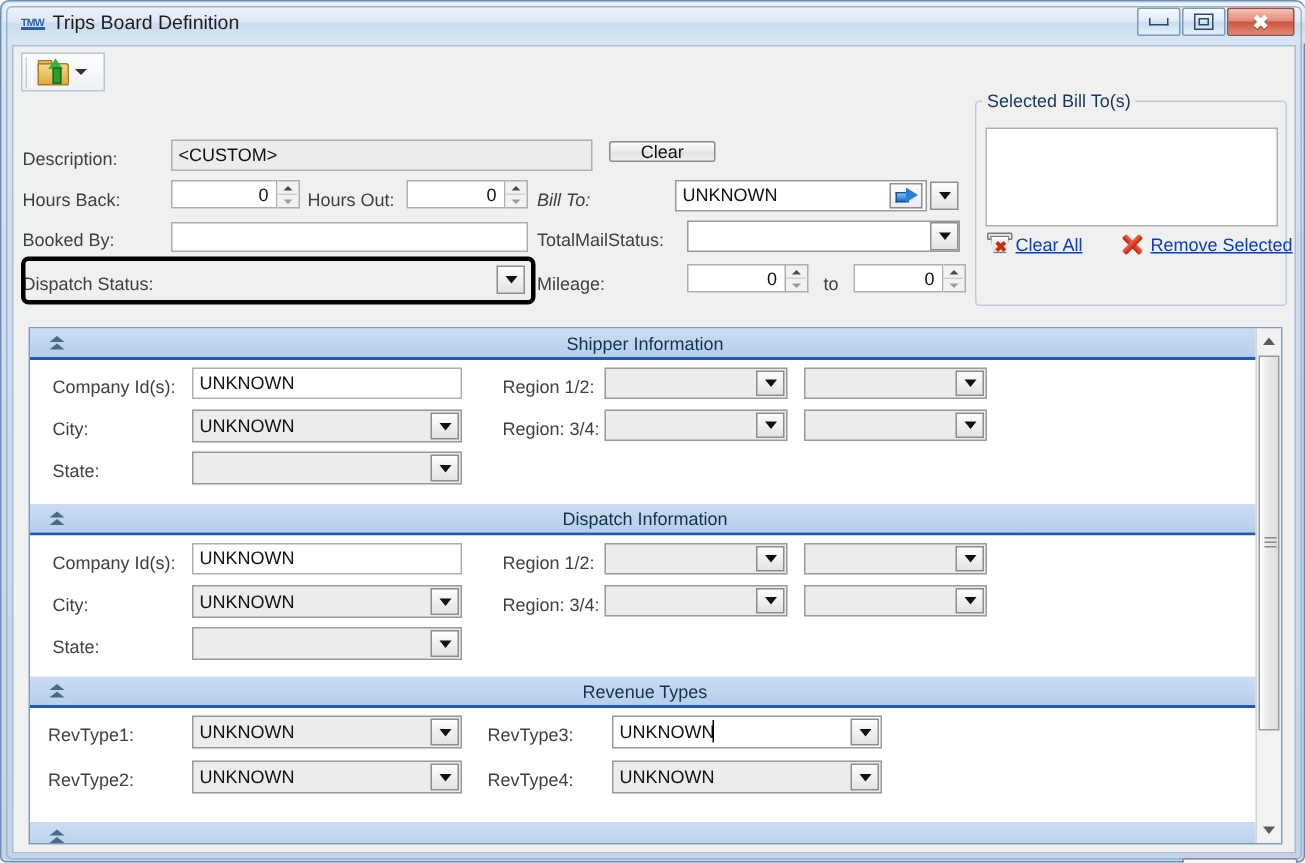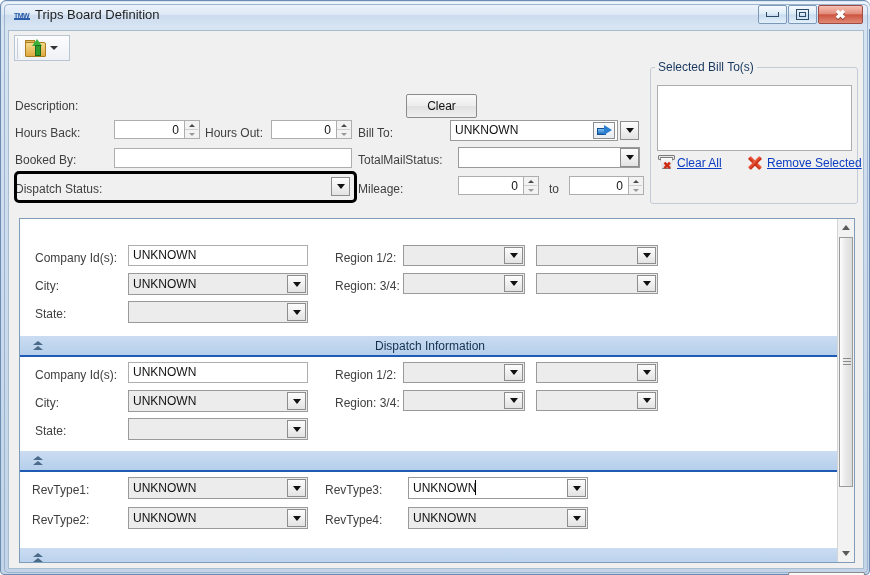--- a/index.html
+++ b/index.html
@@ -244,39 +244,40 @@
         <div class="fold-back"></div>
         <div class="fold-arrow">
             <div class="head"></div>
             <div class="shaft"></div>
           </div>
       </div>
       <div class="tb-drop"></div>
     </div>
 
     <div class="lbl" style="left:6px; top:68px;">Description:</div>
-    <div class="pbtn" style="left:397px; top:63px; width:71px; height:24px;">Clear</div>
+    <div class="tbox gry" style="left:105px; top:62px; width:281px; height:21px; line-height:19px;">&lt;CUSTOM&gt;</div>
+    <div class="pbtn" style="left:397px; top:63px; width:71px; height:14px;">Clear</div>
 
     <div class="lbl" style="left:6px; top:95px;">Hours Back:</div>
     <div class="tbox num" style="left:105px; top:89px; width:71px; height:19px;">0</div>
     <div class="spin" style="left:176px; top:89px; height:19px;">
         <div class="up"></div>
         <div class="sep"></div>
         <div class="dn"></div>
       </div>
 
     <div class="lbl" style="left:196px; top:95px;">Hours Out:</div>
     <div class="tbox num" style="left:262px; top:89px; width:66px; height:19px;">0</div>
     <div class="spin" style="left:328px; top:89px; height:19px;">
         <div class="up"></div>
         <div class="sep"></div>
         <div class="dn"></div>
       </div>
 
-    <div class="lbl" style="left:349px; top:95px;">Bill To:</div>
+    <div class="lbl" style="left:349px; top:95px;font-style:italic;">Bill To:</div>
     <div class="combo white" style="left:441px; top:89px; width:168px; height:21px;">UNKNOWN</div>
     <div class="abtn" style="left:584px; top:91px;">
       <span class="arrow-r">
           <span class="sh"></span>
           <span class="hd"></span>
         </span>
     </div>
     <div class="cbtn" style="left:611px; top:90px; height:19px; top:90px;"></div>
 
     <div class="lbl" style="left:6px; top:122px;">Booked By:</div>
@@ -315,20 +316,27 @@
     </div>
     <div class="lnk" style="left:668px; top:125px;">Clear All</div>
     <div class="ico-x" style="left:738px; top:124px;">
         <span class="b1"></span>
         <span class="b2"></span>
       </div>
     <div class="lnk" style="left:758px; top:125px;">Remove Selected</div>
 
     <div class="panel">
 
+      <div class="sec-head" style="top:0px;">
+        <div class="chev">
+            <span class="a"></span>
+            <span class="b"></span>
+          </div>
+        <div class="ttl">Shipper Information</div>
+      </div>
       <div class="sec-body" style="top:21px; height:96px;">
         <div class="lbl" style="left:15px; top:11px;">Company Id(s):</div>
         <div class="tbox" style="left:108px; top:5px; width:180px; height:21px;">UNKNOWN</div>
         <div class="lbl" style="left:15px; top:39px;">City:</div>
         <div class="combo" style="left:108px; top:33px; width:180px; height:22px; line-height:20px;">UNKNOWN</div>
         <div class="cbtn" style="left:267px; top:35px; height:18px;"></div>
         <div class="lbl" style="left:15px; top:67px;">State:</div>
         <div class="combo" style="left:108px; top:61px; width:180px; height:22px; line-height:20px;"></div>
         <div class="cbtn" style="left:267px; top:63px; height:18px;"></div>
 
@@ -373,20 +381,21 @@
         <div class="cbtn" style="left:484px; top:35px; height:17px;"></div>
         <div class="combo" style="left:516px; top:33px; width:122px; height:21px; line-height:19px;"></div>
         <div class="cbtn" style="left:617px; top:35px; height:17px;"></div>
       </div>
 
       <div class="sec-head" style="top:232px;">
         <div class="chev">
             <span class="a"></span>
             <span class="b"></span>
           </div>
+        <div class="ttl">Revenue Types</div>
       </div>
       <div class="sec-body" style="top:253px; height:76px;">
         <div class="lbl" style="left:12px; top:11px;">RevType1:</div>
         <div class="combo" style="left:108px; top:5px; width:180px; height:22px; line-height:20px;">UNKNOWN</div>
         <div class="cbtn" style="left:267px; top:7px; height:18px;"></div>
         <div class="lbl" style="left:12px; top:41px;">RevType2:</div>
         <div class="combo" style="left:108px; top:35px; width:180px; height:22px; line-height:20px;">UNKNOWN</div>
         <div class="cbtn" style="left:267px; top:37px; height:18px;"></div>
 
         <div class="lbl" style="left:305px; top:11px;">RevType3:</div>

